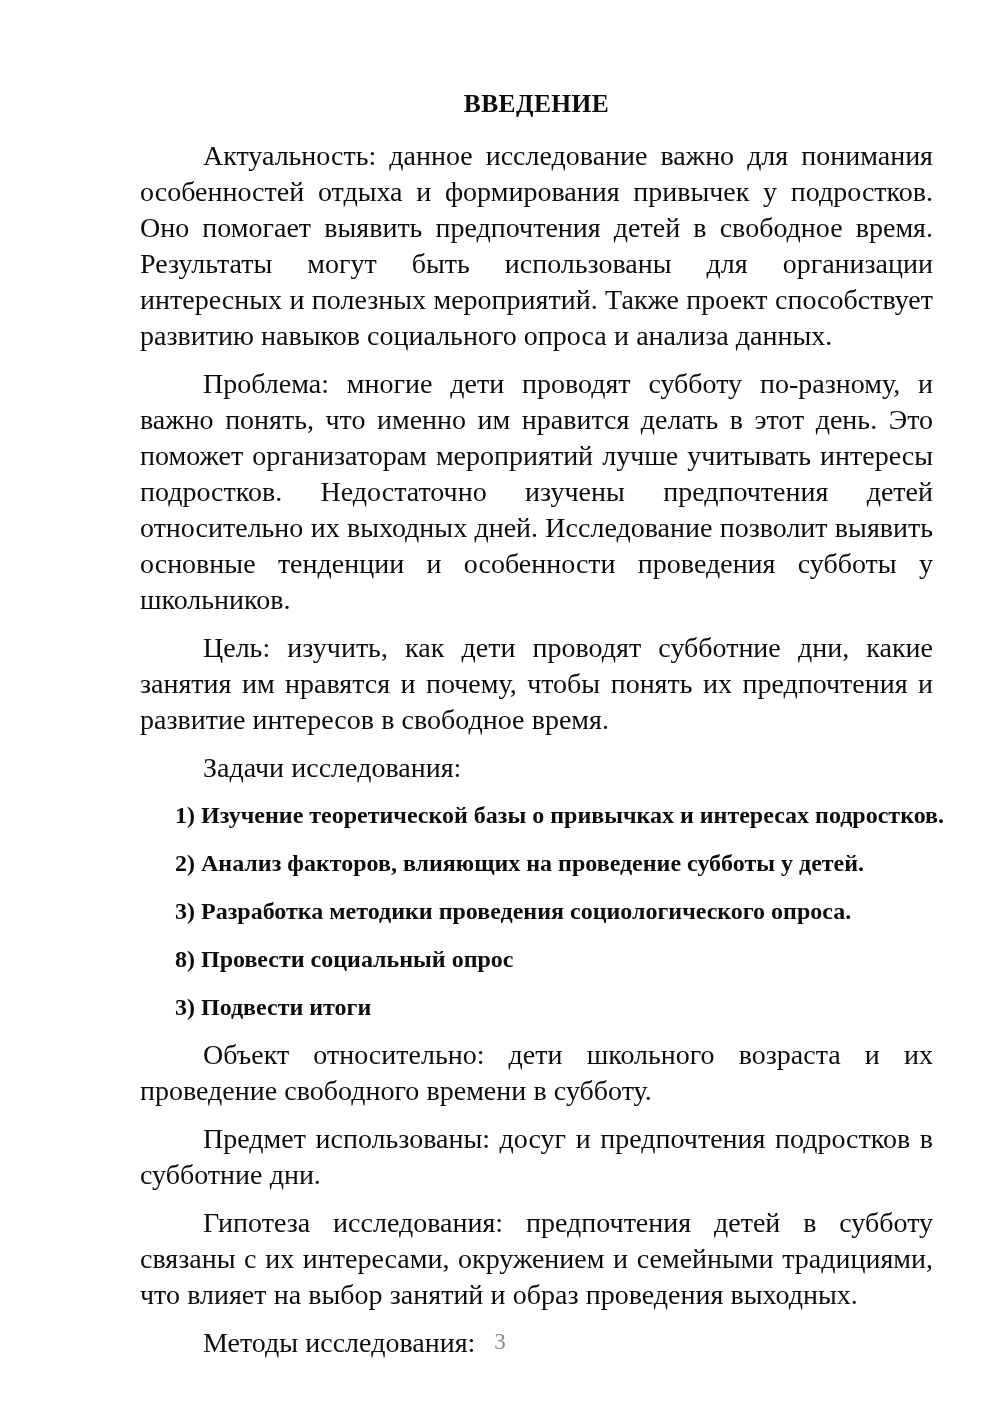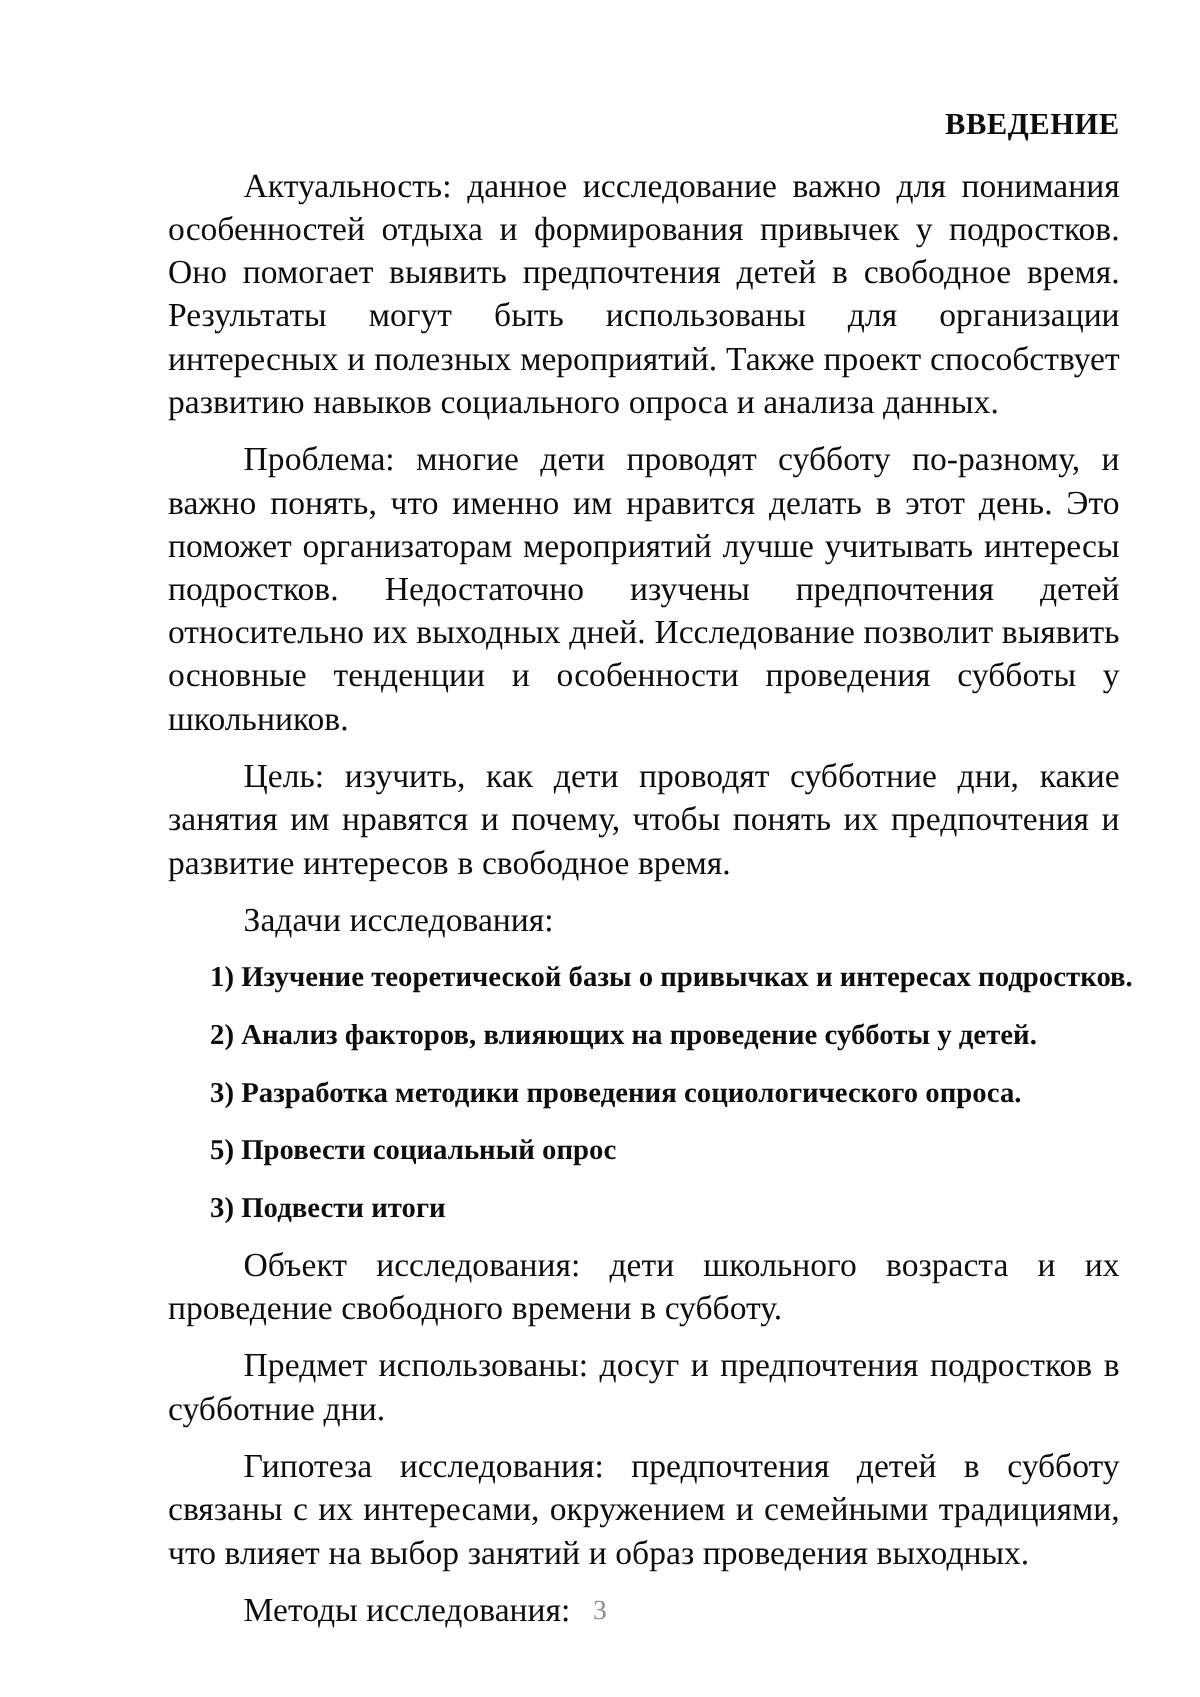--- a/index.html
+++ b/index.html
@@ -30,21 +30,21 @@
   .content {
     position: absolute;
     left: 140px;
     top: 88px;
     width: 793px;
   }
 
   .doc-heading {
     font-size: 25.5px;
     font-weight: bold;
-    text-align: right;
+    text-align: center;
     letter-spacing: 0.4px;
     line-height: 1.25;
     margin: 0 0 18px 0;
   }
 
   .para {
     font-size: 28px;
     line-height: 36px;
     text-align: justify;
     text-align-last: left;
@@ -103,25 +103,25 @@
     <p class="para">Проблема: многие дети проводят субботу по-разному, и важно понять, что именно им нравится делать в этот день. Это поможет организаторам мероприятий лучше учитывать интересы подростков. Недостаточно изучены предпочтения детей относительно их выходных дней. Исследование позволит выявить основные тенденции и особенности проведения субботы у школьников.</p>
 
     <p class="para">Цель: изучить, как дети проводят субботние дни, какие занятия им нравятся и почему, чтобы понять их предпочтения и развитие интересов в свободное время.</p>
 
     <p class="para tight">Задачи исследования:</p>
 
     <ol class="list">
       <li class="list-item">1) Изучение теоретической базы о привычках и интересах подростков.</li>
       <li class="list-item">2) Анализ факторов, влияющих на проведение субботы у детей.</li>
       <li class="list-item">3) Разработка методики проведения социологического опроса.</li>
-      <li class="list-item">5) Провести социальный опрос</li>
+      <li class="list-item">8) Провести социальный опрос</li>
       <li class="list-item">3) Подвести итоги</li>
     </ol>
 
-    <p class="para">Объект исследования: дети школьного возраста и их проведение свободного времени в субботу.</p>
+    <p class="para">Объект относительно: дети школьного возраста и их проведение свободного времени в субботу.</p>
 
     <p class="para">Предмет использованы: досуг и предпочтения подростков в субботние дни.</p>
 
     <p class="para">Гипотеза исследования: предпочтения детей в субботу связаны с их интересами, окружением и семейными традициями, что влияет на выбор занятий и образ проведения выходных.</p>
 
     <p class="para">Методы исследования:</p>
 
   </div>
 
   <div class="page-number">3</div>

